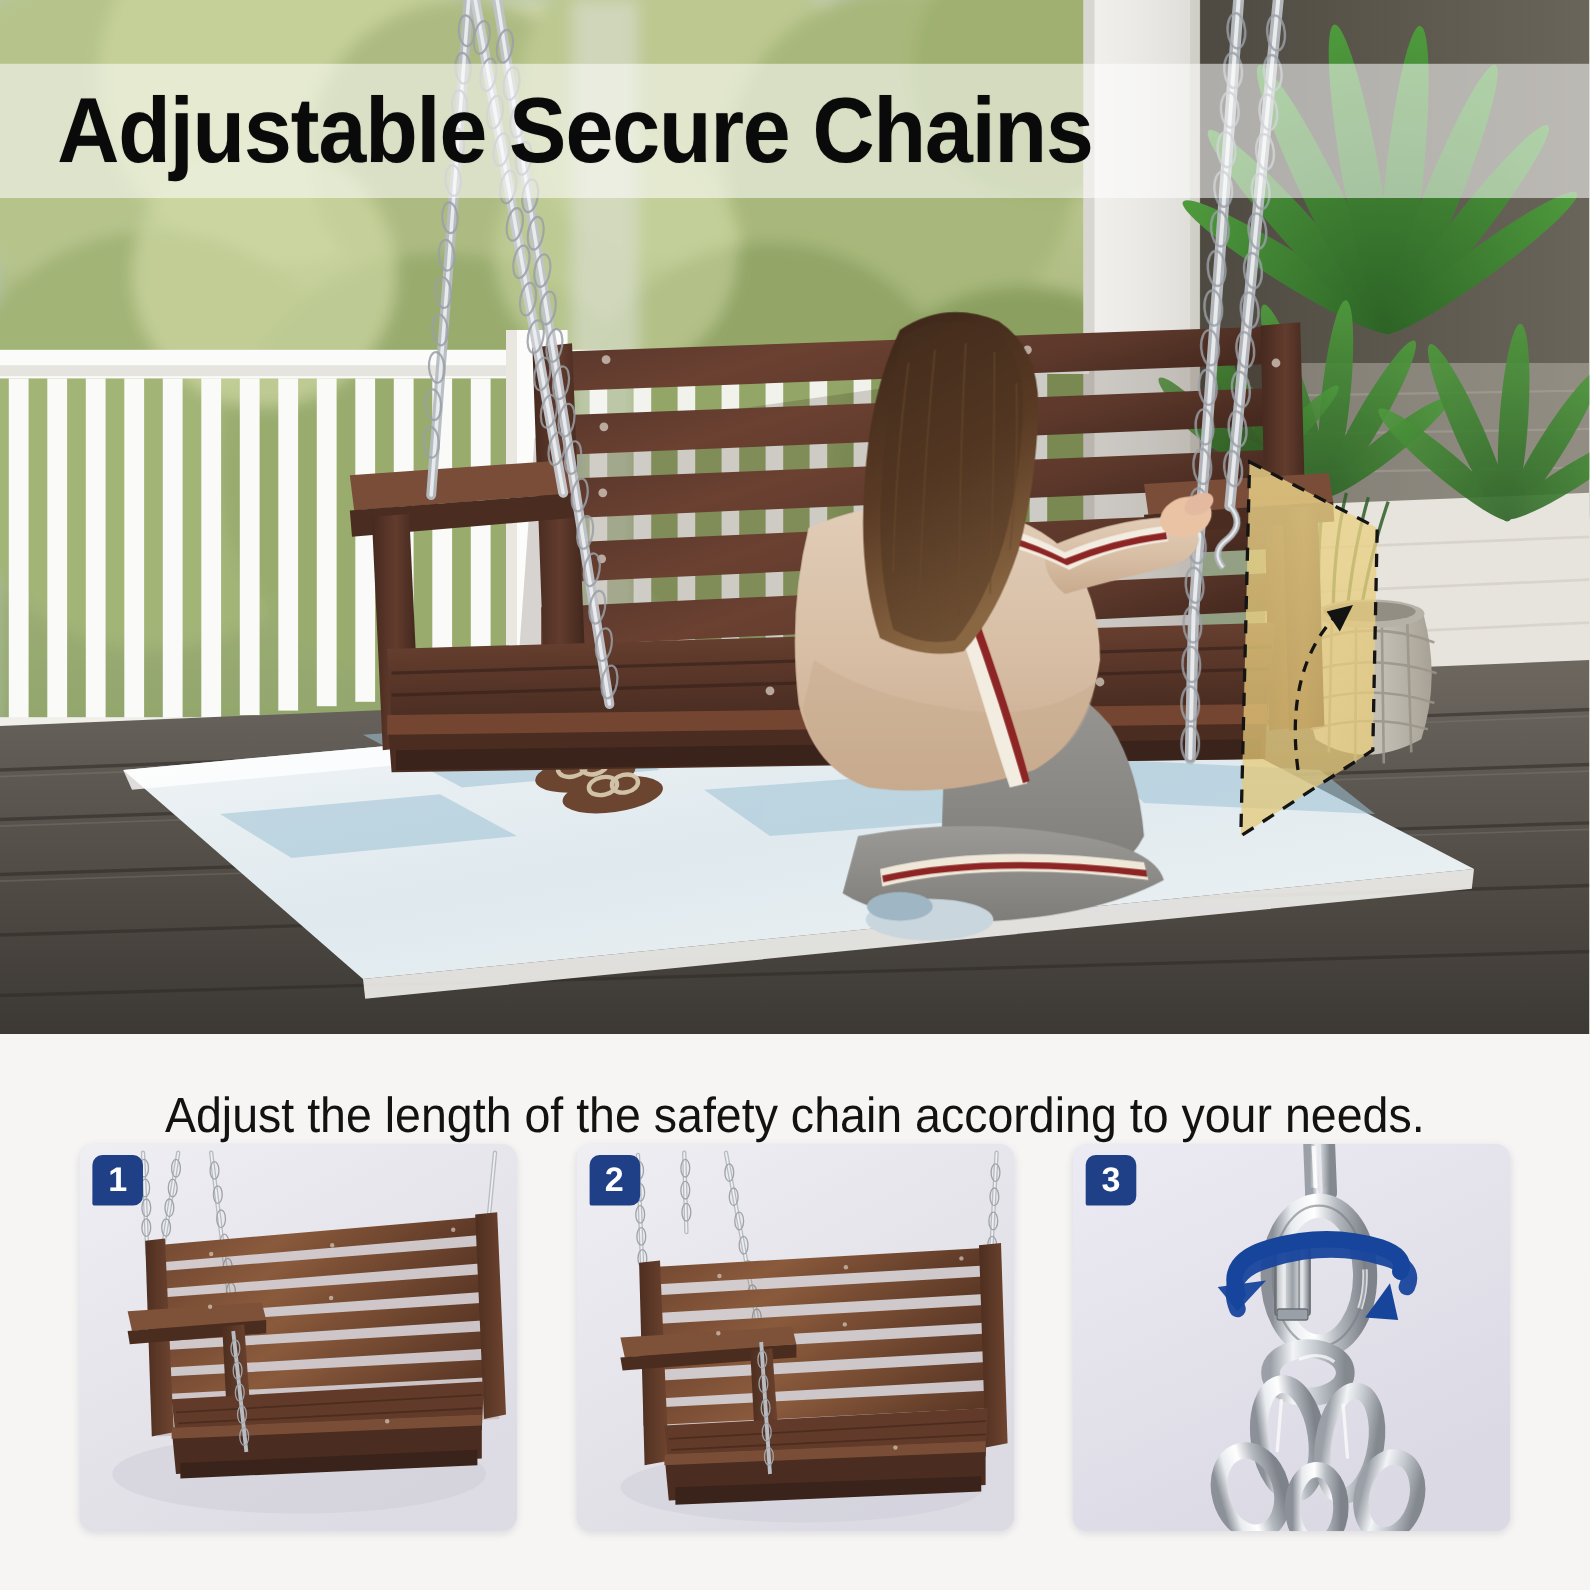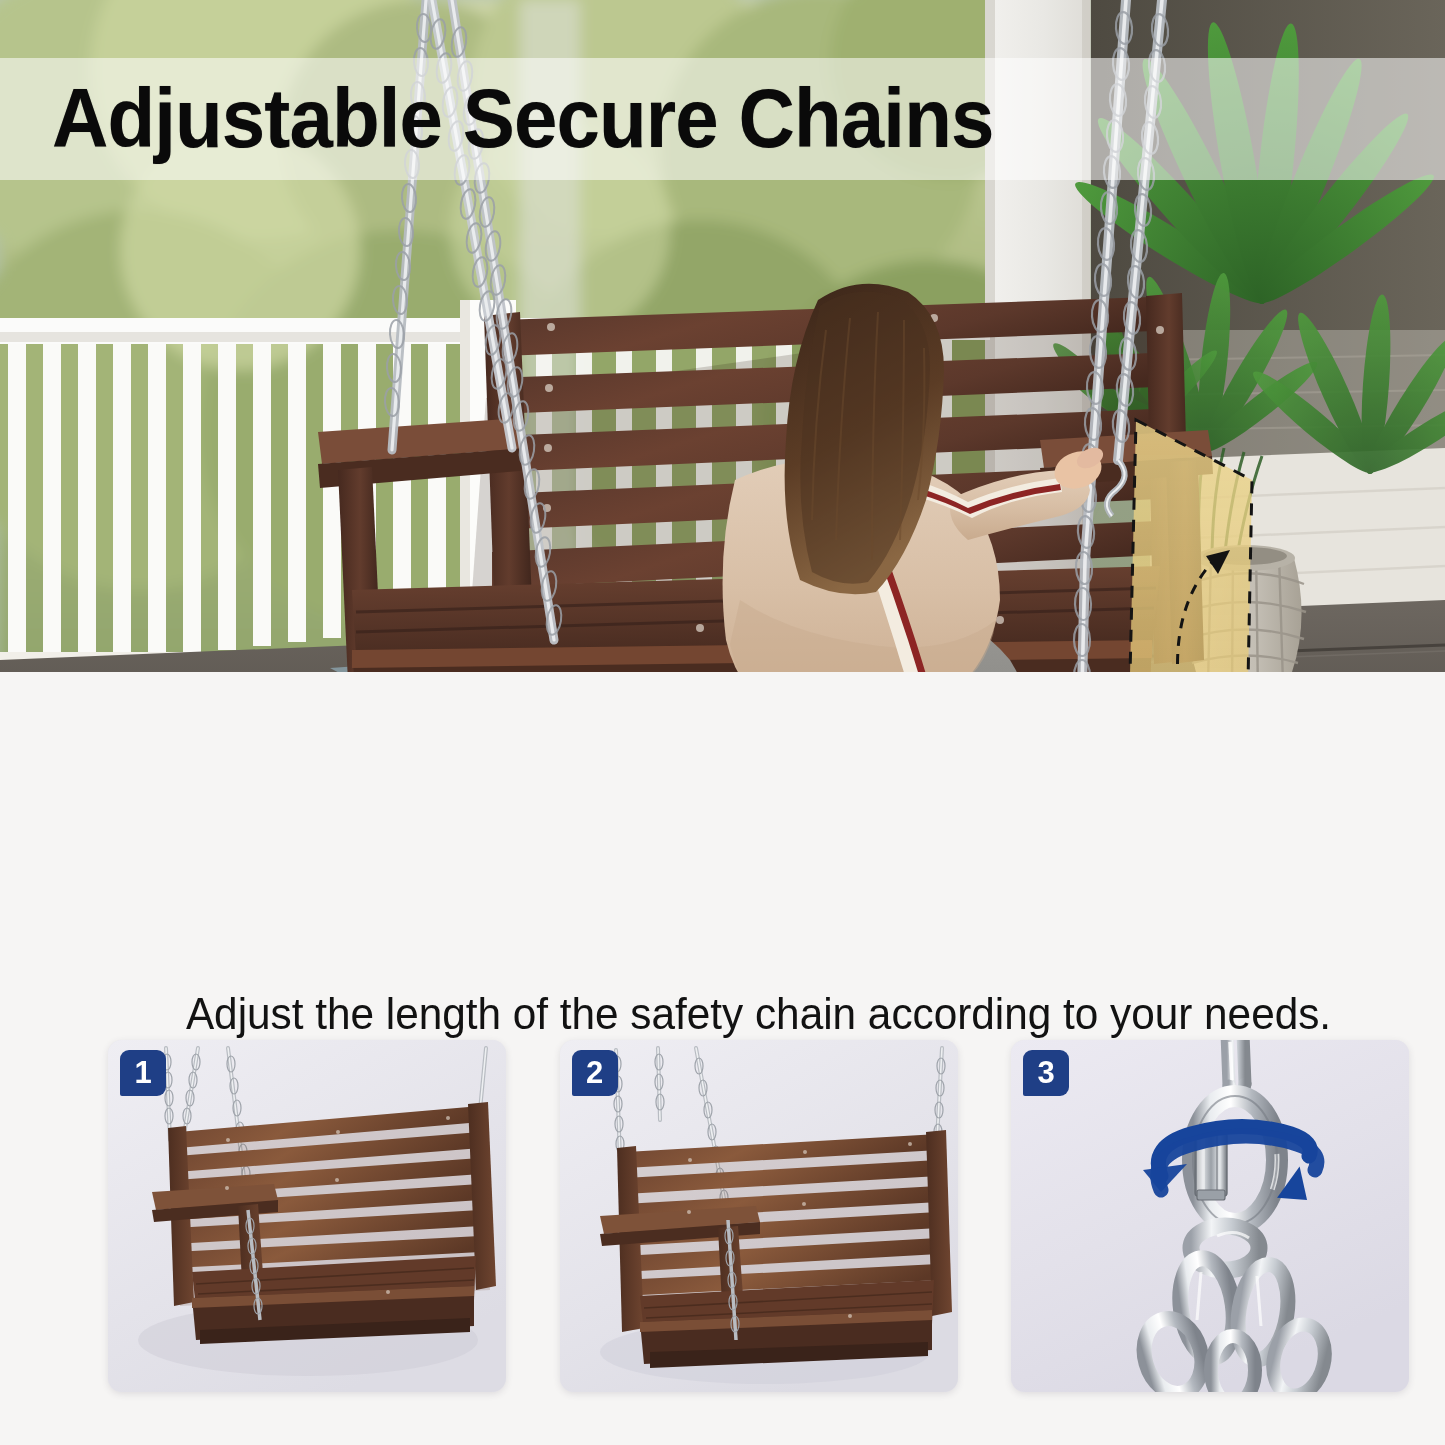--- a/index.html
+++ b/index.html
@@ -12,21 +12,21 @@
   }
   #page {
     position: relative;
     width: 1445px; height: 1445px;
     background: #f6f5f4;
   }
 
   
   #hero {
     position: absolute; left: 0; top: 0;
-    width: 1445px; height: 672px;
+    width: 1445px; height: 940px;
     overflow: hidden;
     background: #cfd3c4;
   }
   #hero-svg { position: absolute; left: 0; top: 0; width: 1445px; height: 940px; }
 
   
   #title-band {
     position: absolute; left: 0; top: 58px;
     width: 1445px; height: 122px;
     background: rgba(255,255,255,0.55);
@@ -44,21 +44,20 @@
     transform: scaleX(0.93);
     transform-origin: left center;
     text-shadow: 0 0 1px rgba(0,0,0,0.35);
   }
 
   
   #steps-section {
     position: absolute; left: 0; top: 940px;
     width: 1243px; height: 505px;
     background: #f6f5f4;
-    margin-left: 36px;
   }
   #steps-heading {
     position: absolute; left: 0; top: 48px;
     width: 1445px;
     text-align: center;
     font-family: "Liberation Sans Narrow","Liberation Sans", sans-serif;
     font-size: 45px;
     font-weight: normal;
     color: #121212;
     letter-spacing: 0px;

